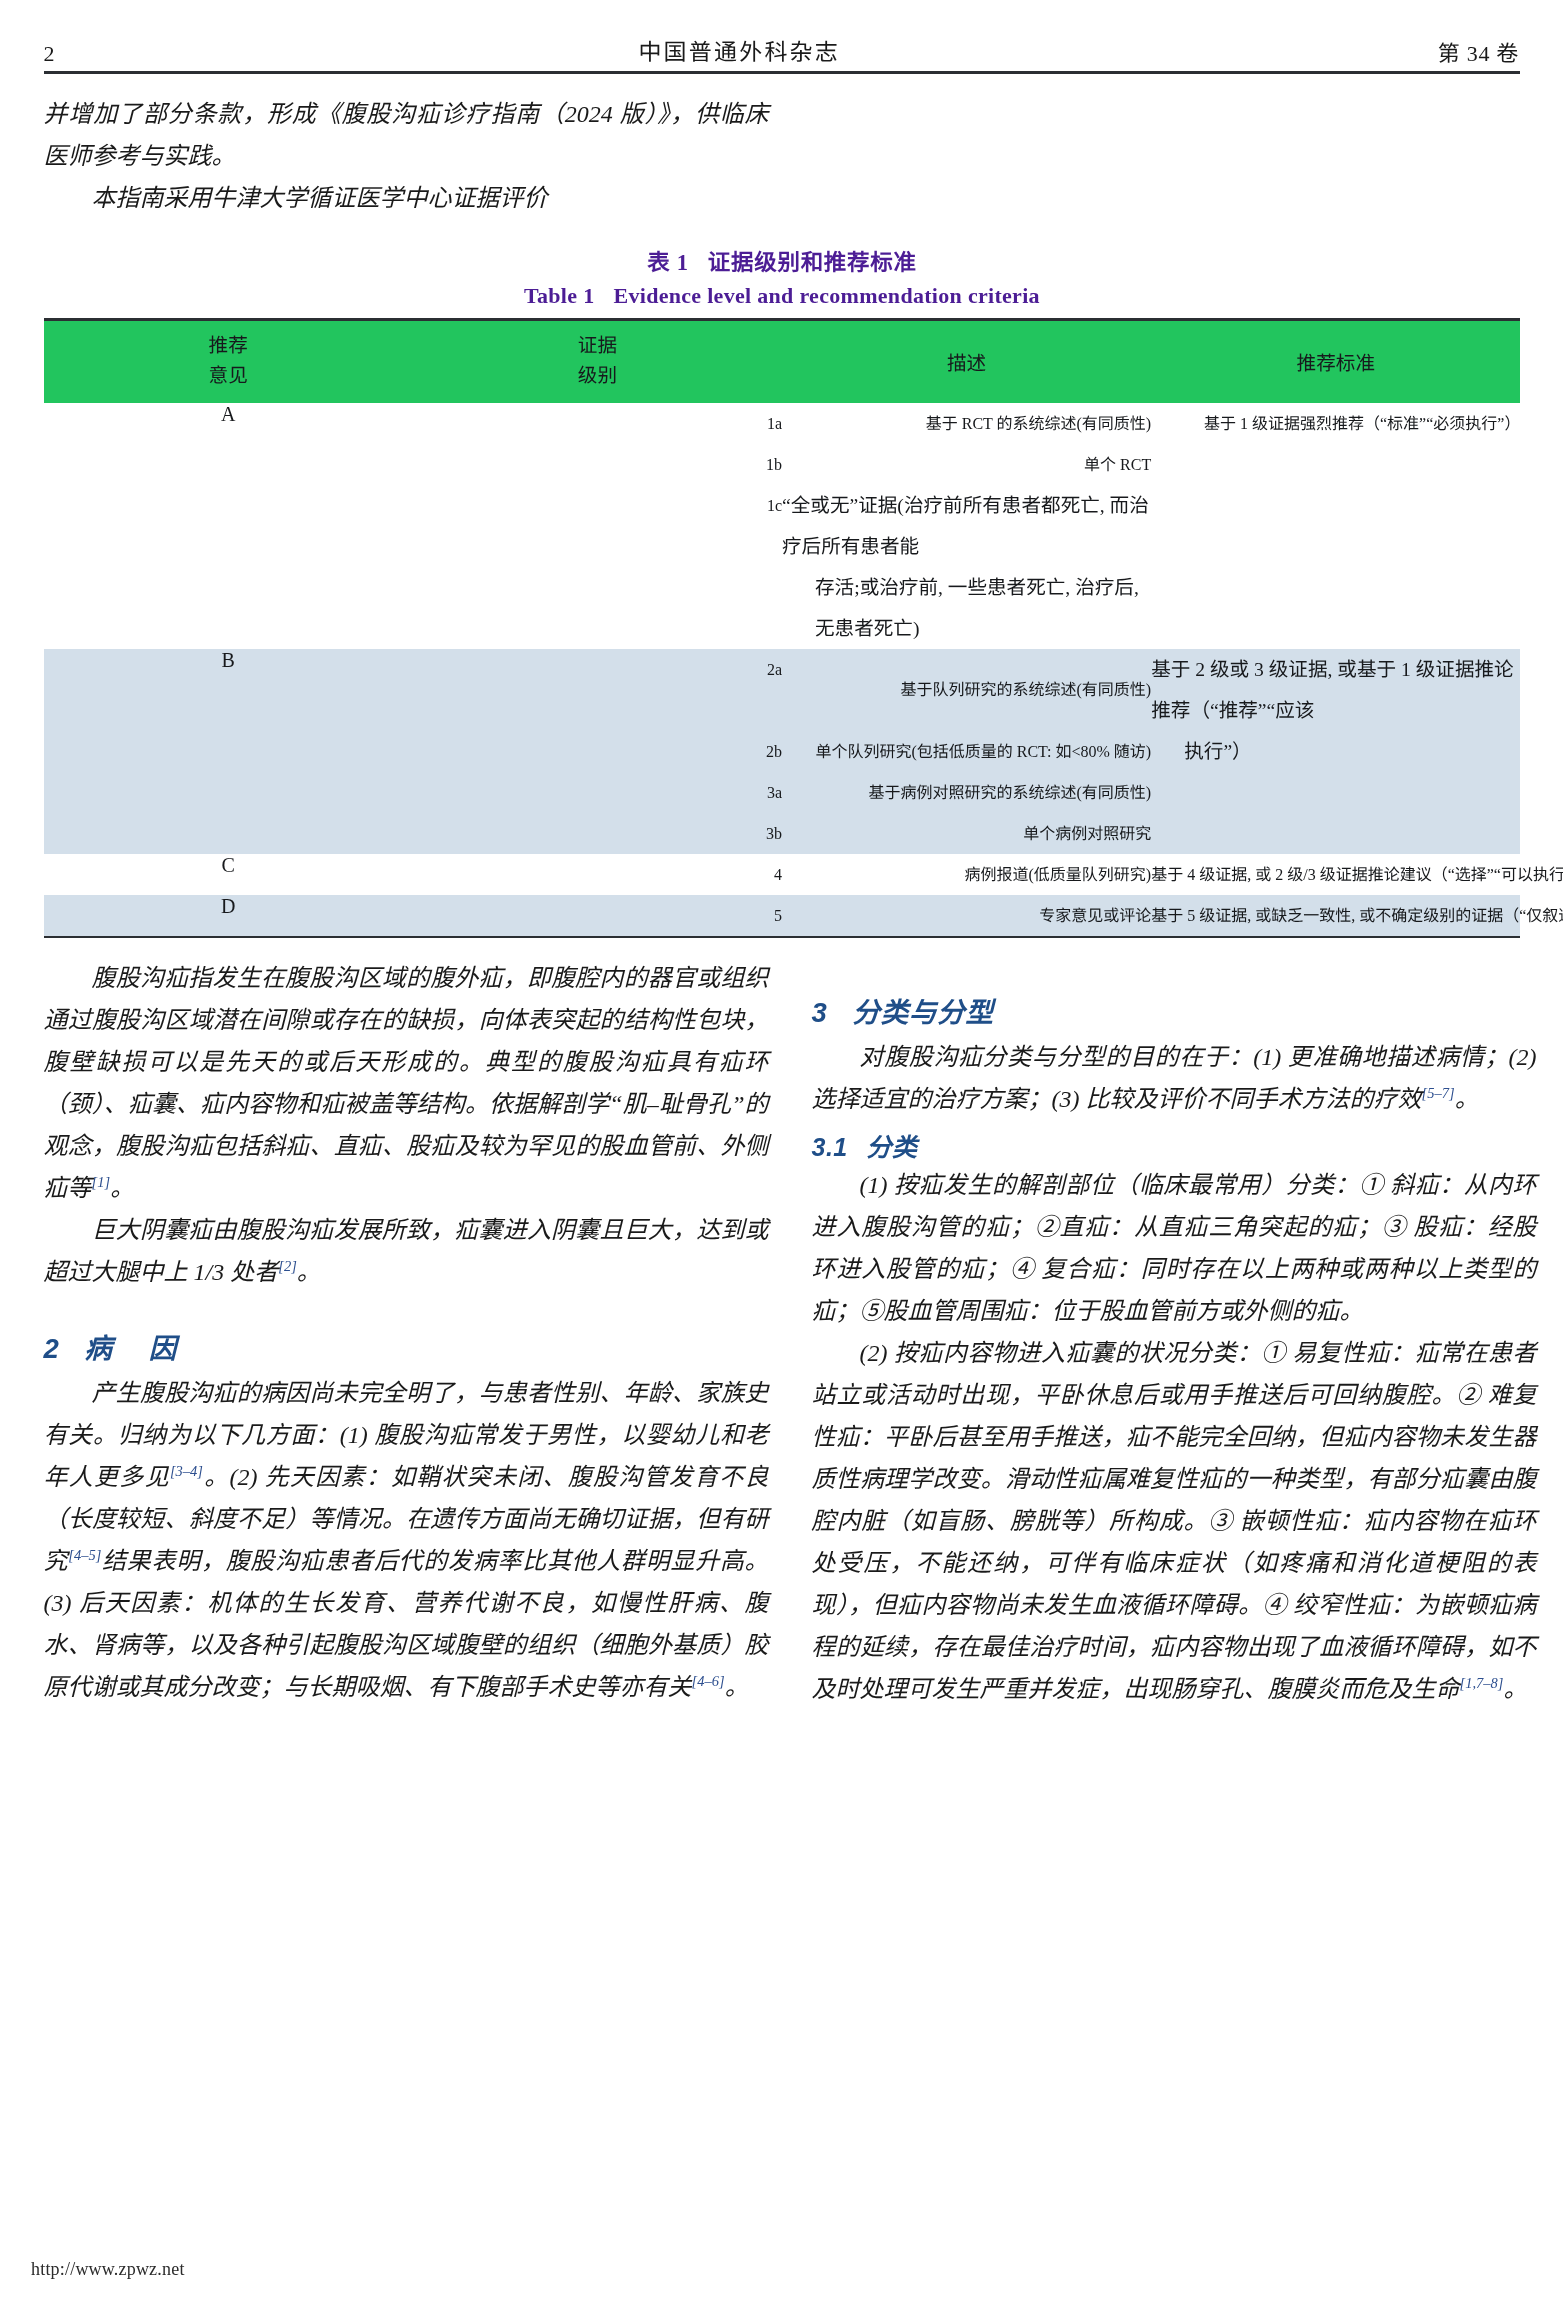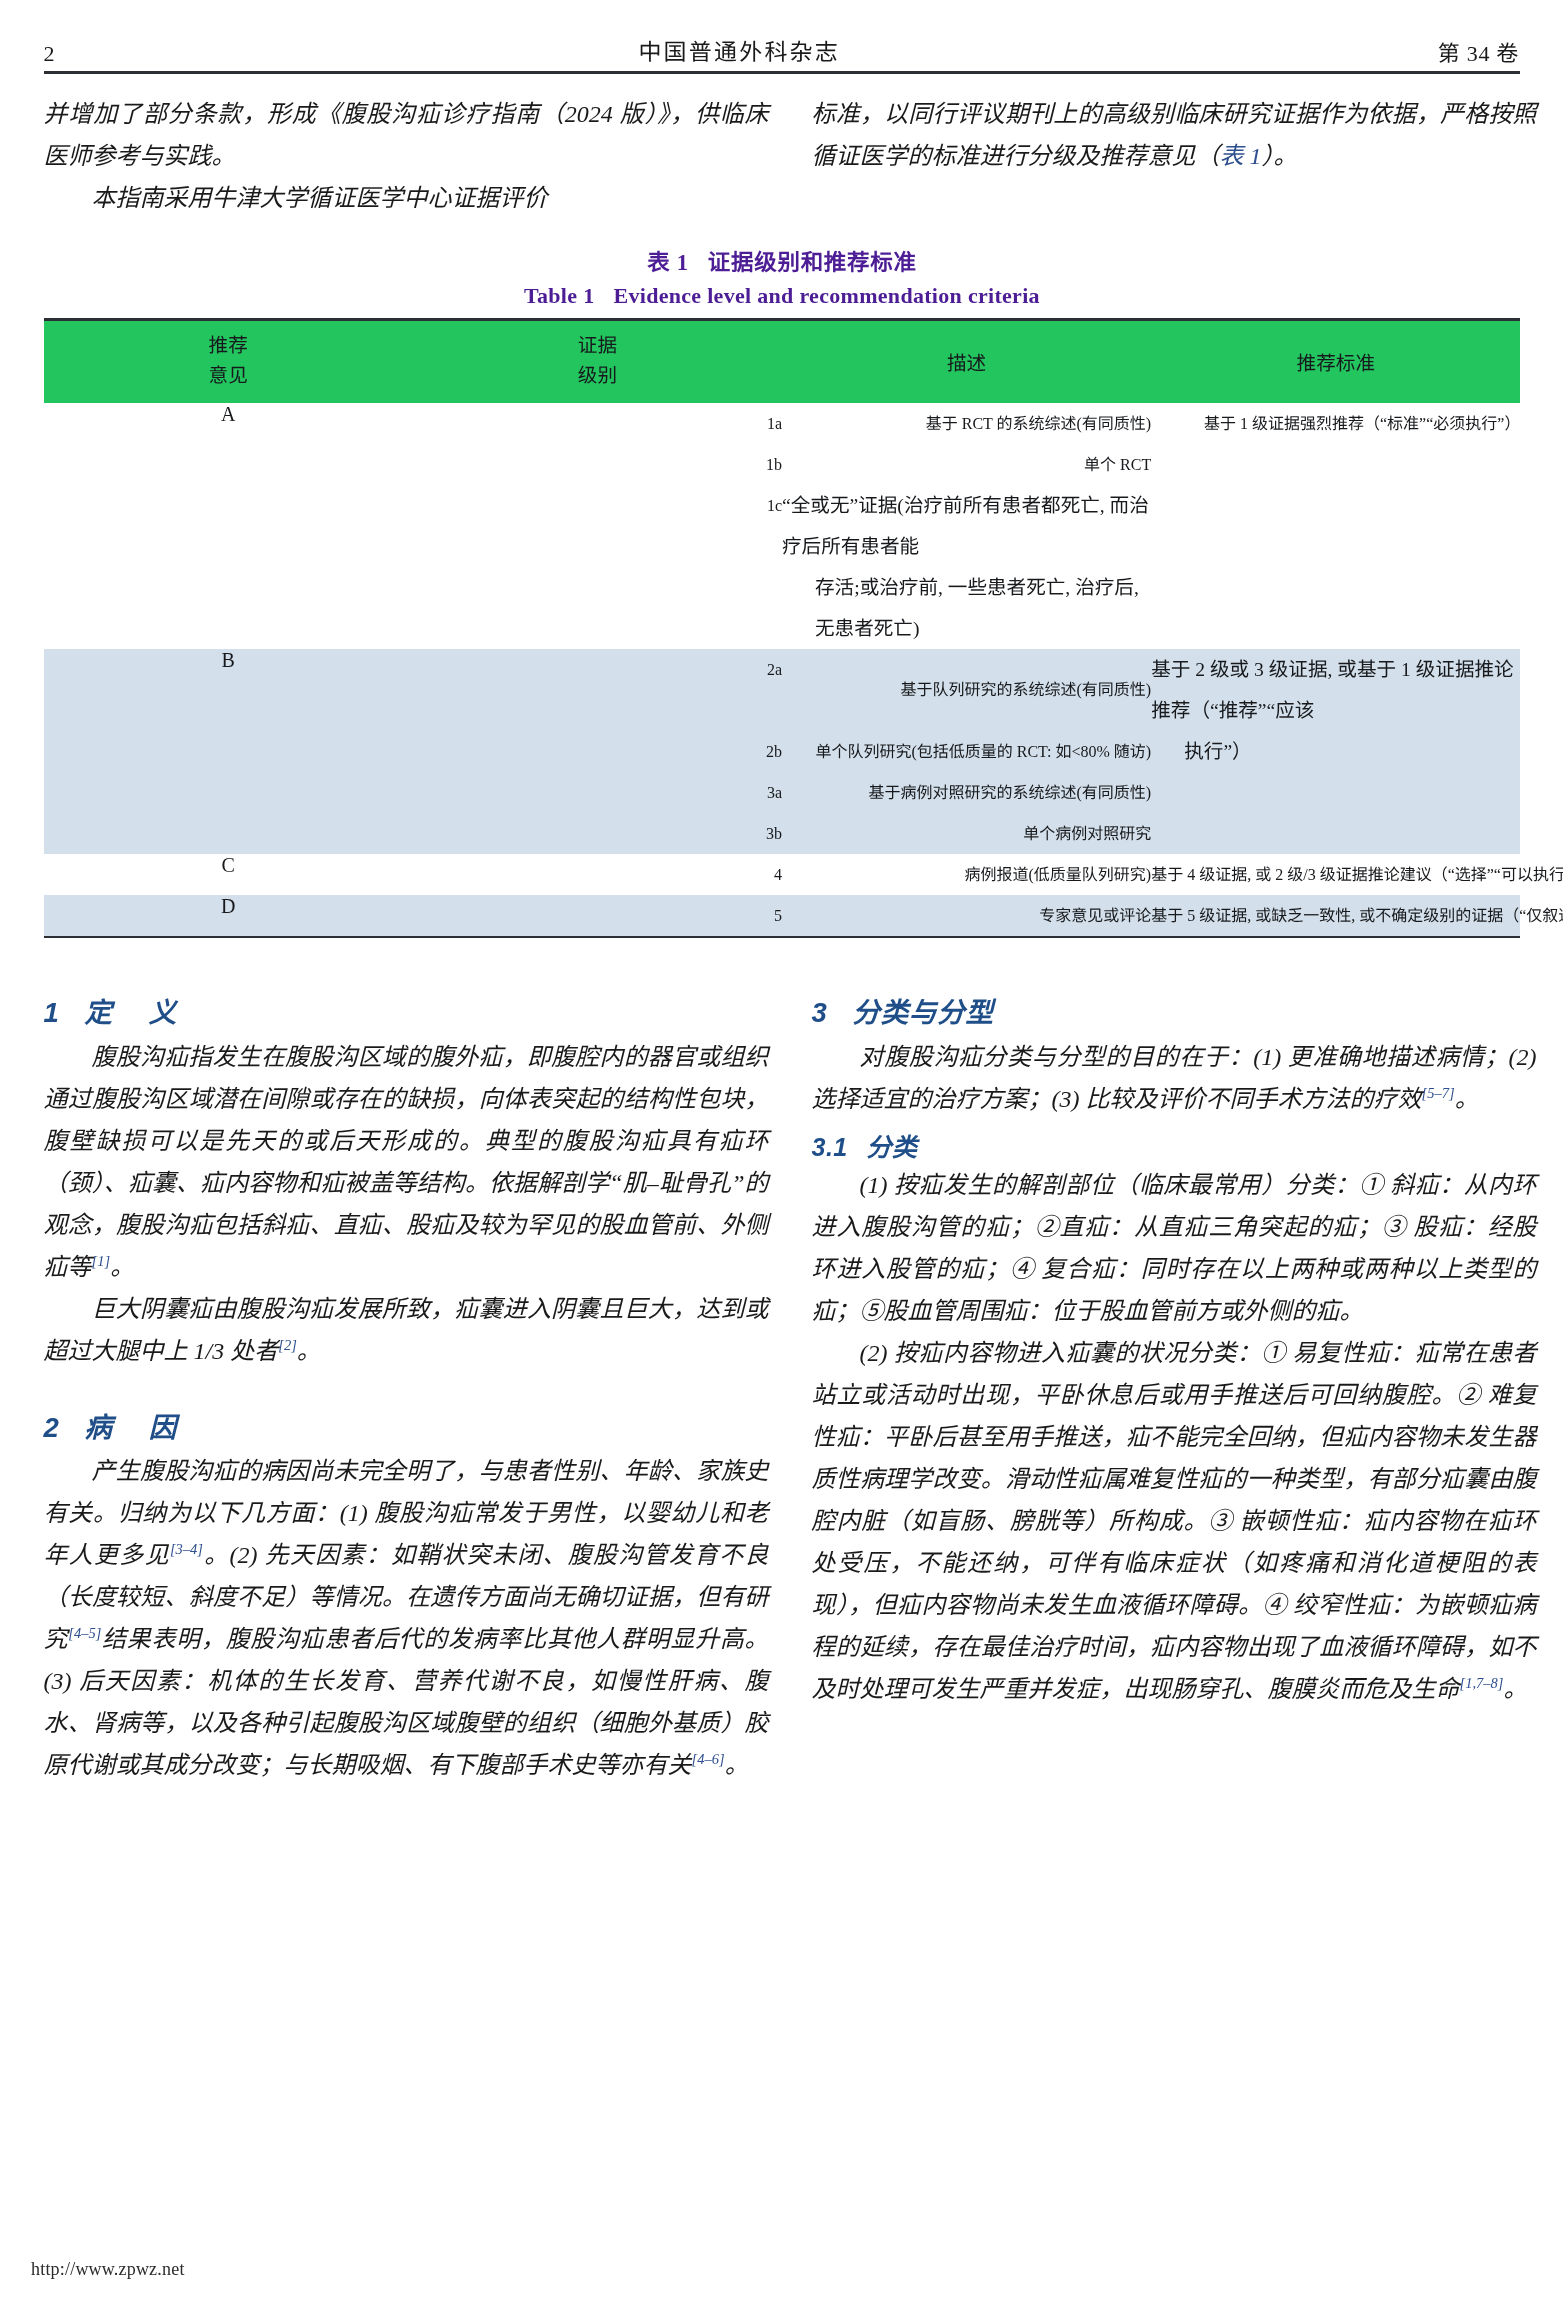--- a/index.html
+++ b/index.html
@@ -208,23 +208,20 @@
     <div class="rh-page-no">2</div>
     <div class="rh-title">中国普通外科杂志</div>
     <div class="rh-volume">第 34 卷</div>
   </div>
   <div class="head-rule"></div>
 
   <div class="columns">
     <div class="col">
       <p class="body-text">并增加了部分条款，形成《腹股沟疝诊疗指南（2024 版）》，供临床医师参考与实践。</p>
       <p class="body-text indent">本指南采用牛津大学循证医学中心证据评价</p>
-    </div>
-    <div class="col">
-      <p class="body-text"><span>标准，以同行评议期刊上的高级别临床研究证据作为依据，严格按照循证医学的标准进行分级及推荐意见（</span><span class="lnk">表 1</span><span>）。</span></p>
     </div>
   </div>
 
   <div class="table-block">
     <div class="tbl-caption tbl-caption-cn">
       <span>表 1</span><span class="cap-gap"></span><span>证据级别和推荐标准</span>
     </div>
     <div class="tbl-caption tbl-caption-en">
       <span>Table 1</span><span class="cap-gap"></span><span>Evidence level and recommendation criteria</span>
     </div>
@@ -317,23 +314,20 @@
         </tr>
 
       </tbody>
     </table>
   </div>
 
   <div class="columns">
 
     <div class="col">
 
-      <h2 class="sec-head">
-        <span class="num">1</span><span class="wide">定 义</span>
-      </h2>
 
       <p class="body-text indent"><span>腹股沟疝指发生在腹股沟区域的腹外疝，即腹腔内的器官或组织通过腹股沟区域潜在间隙或存在的缺损，向体表突起的结构性包块，腹壁缺损可以是先天的或后天形成的。典型的腹股沟疝具有疝环（颈）、疝囊、疝内容物和疝被盖等结构。依据解剖学“肌–耻骨孔”的观念，腹股沟疝包括斜疝、直疝、股疝及较为罕见的股血管前、外侧疝等</span><sup class="ref">[1]</sup><span>。</span></p>
 
       <p class="body-text indent"><span>巨大阴囊疝由腹股沟疝发展所致，疝囊进入阴囊且巨大，达到或超过大腿中上 1/3 处者</span><sup class="ref">[2]</sup><span>。</span></p>
 
       <h2 class="sec-head">
         <span class="num">2</span><span class="wide">病 因</span>
       </h2>
 
       <p class="body-text indent"><span>产生腹股沟疝的病因尚未完全明了，与患者性别、年龄、家族史有关。归纳为以下几方面：(1) 腹股沟疝常发于男性，以婴幼儿和老年人更多见</span><sup class="ref">[3–4]</sup><span>。(2) 先天因素：如鞘状突未闭、腹股沟管发育不良（长度较短、斜度不足）等情况。在遗传方面尚无确切证据，但有研究</span><sup class="ref">[4–5]</sup><span>结果表明，腹股沟疝患者后代的发病率比其他人群明显升高。(3) 后天因素：机体的生长发育、营养代谢不良，如慢性肝病、腹水、肾病等，以及各种引起腹股沟区域腹壁的组织（细胞外基质）胶原代谢或其成分改变；与长期吸烟、有下腹部手术史等亦有关</span><sup class="ref">[4–6]</sup><span>。</span></p>

